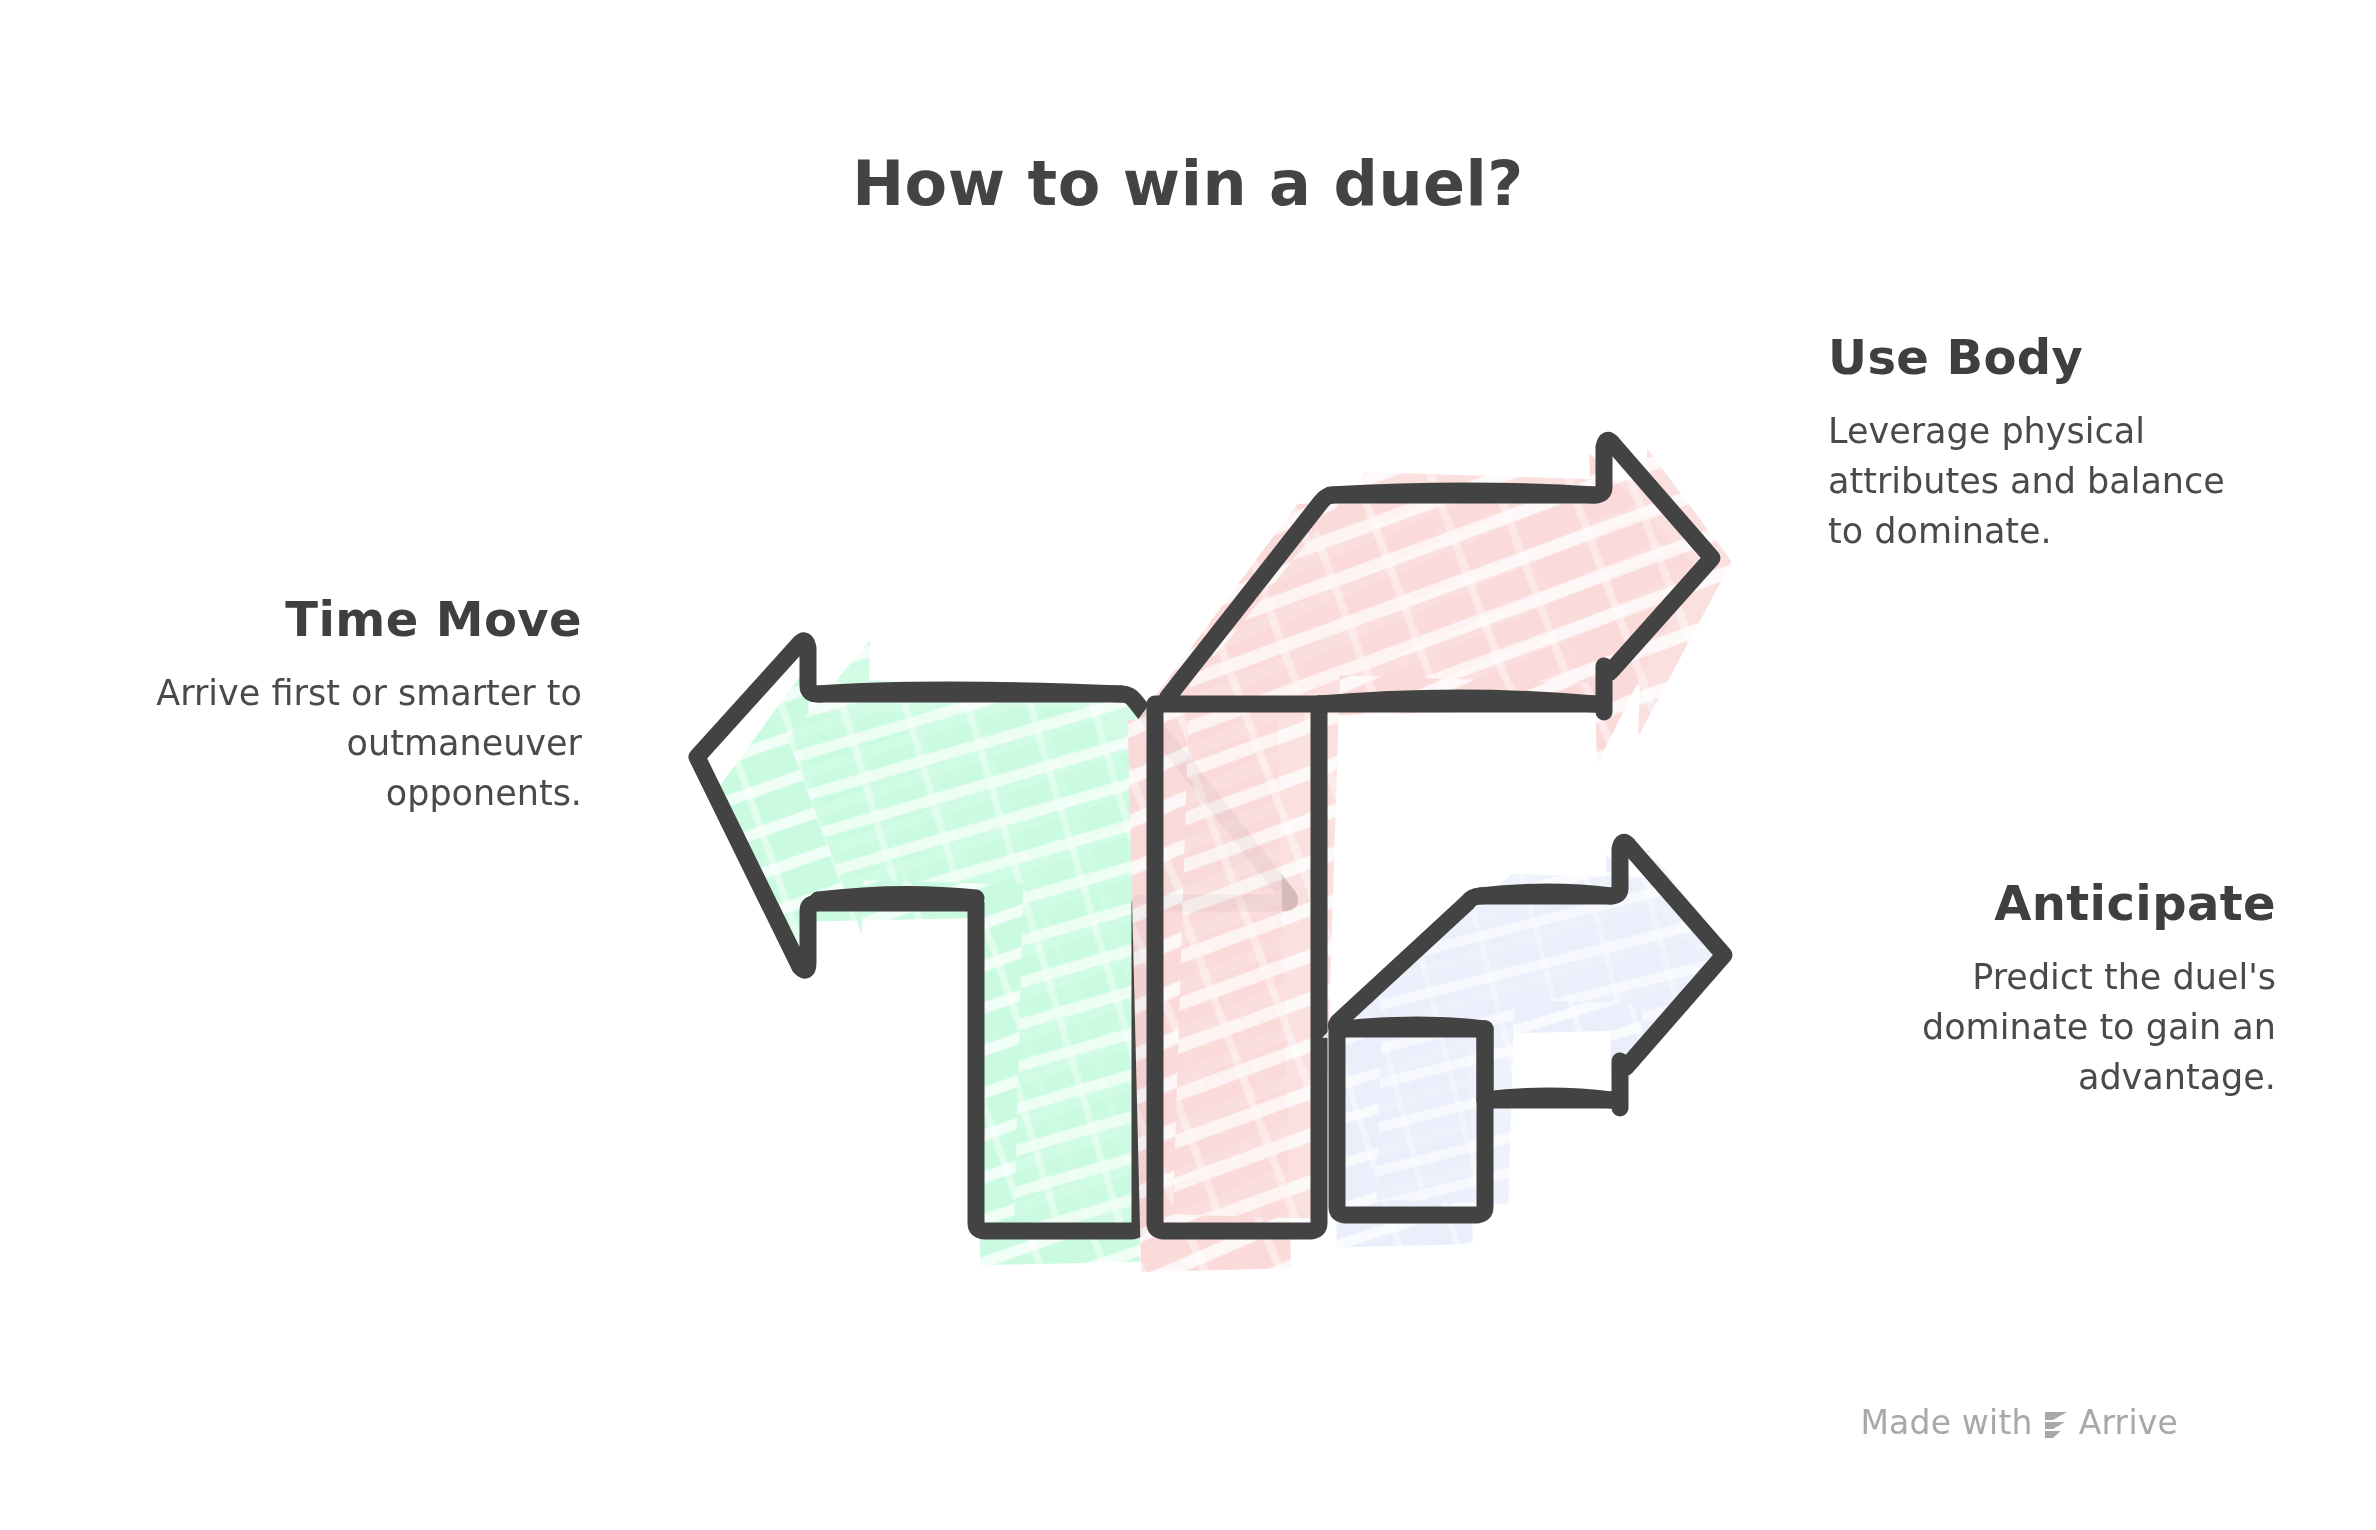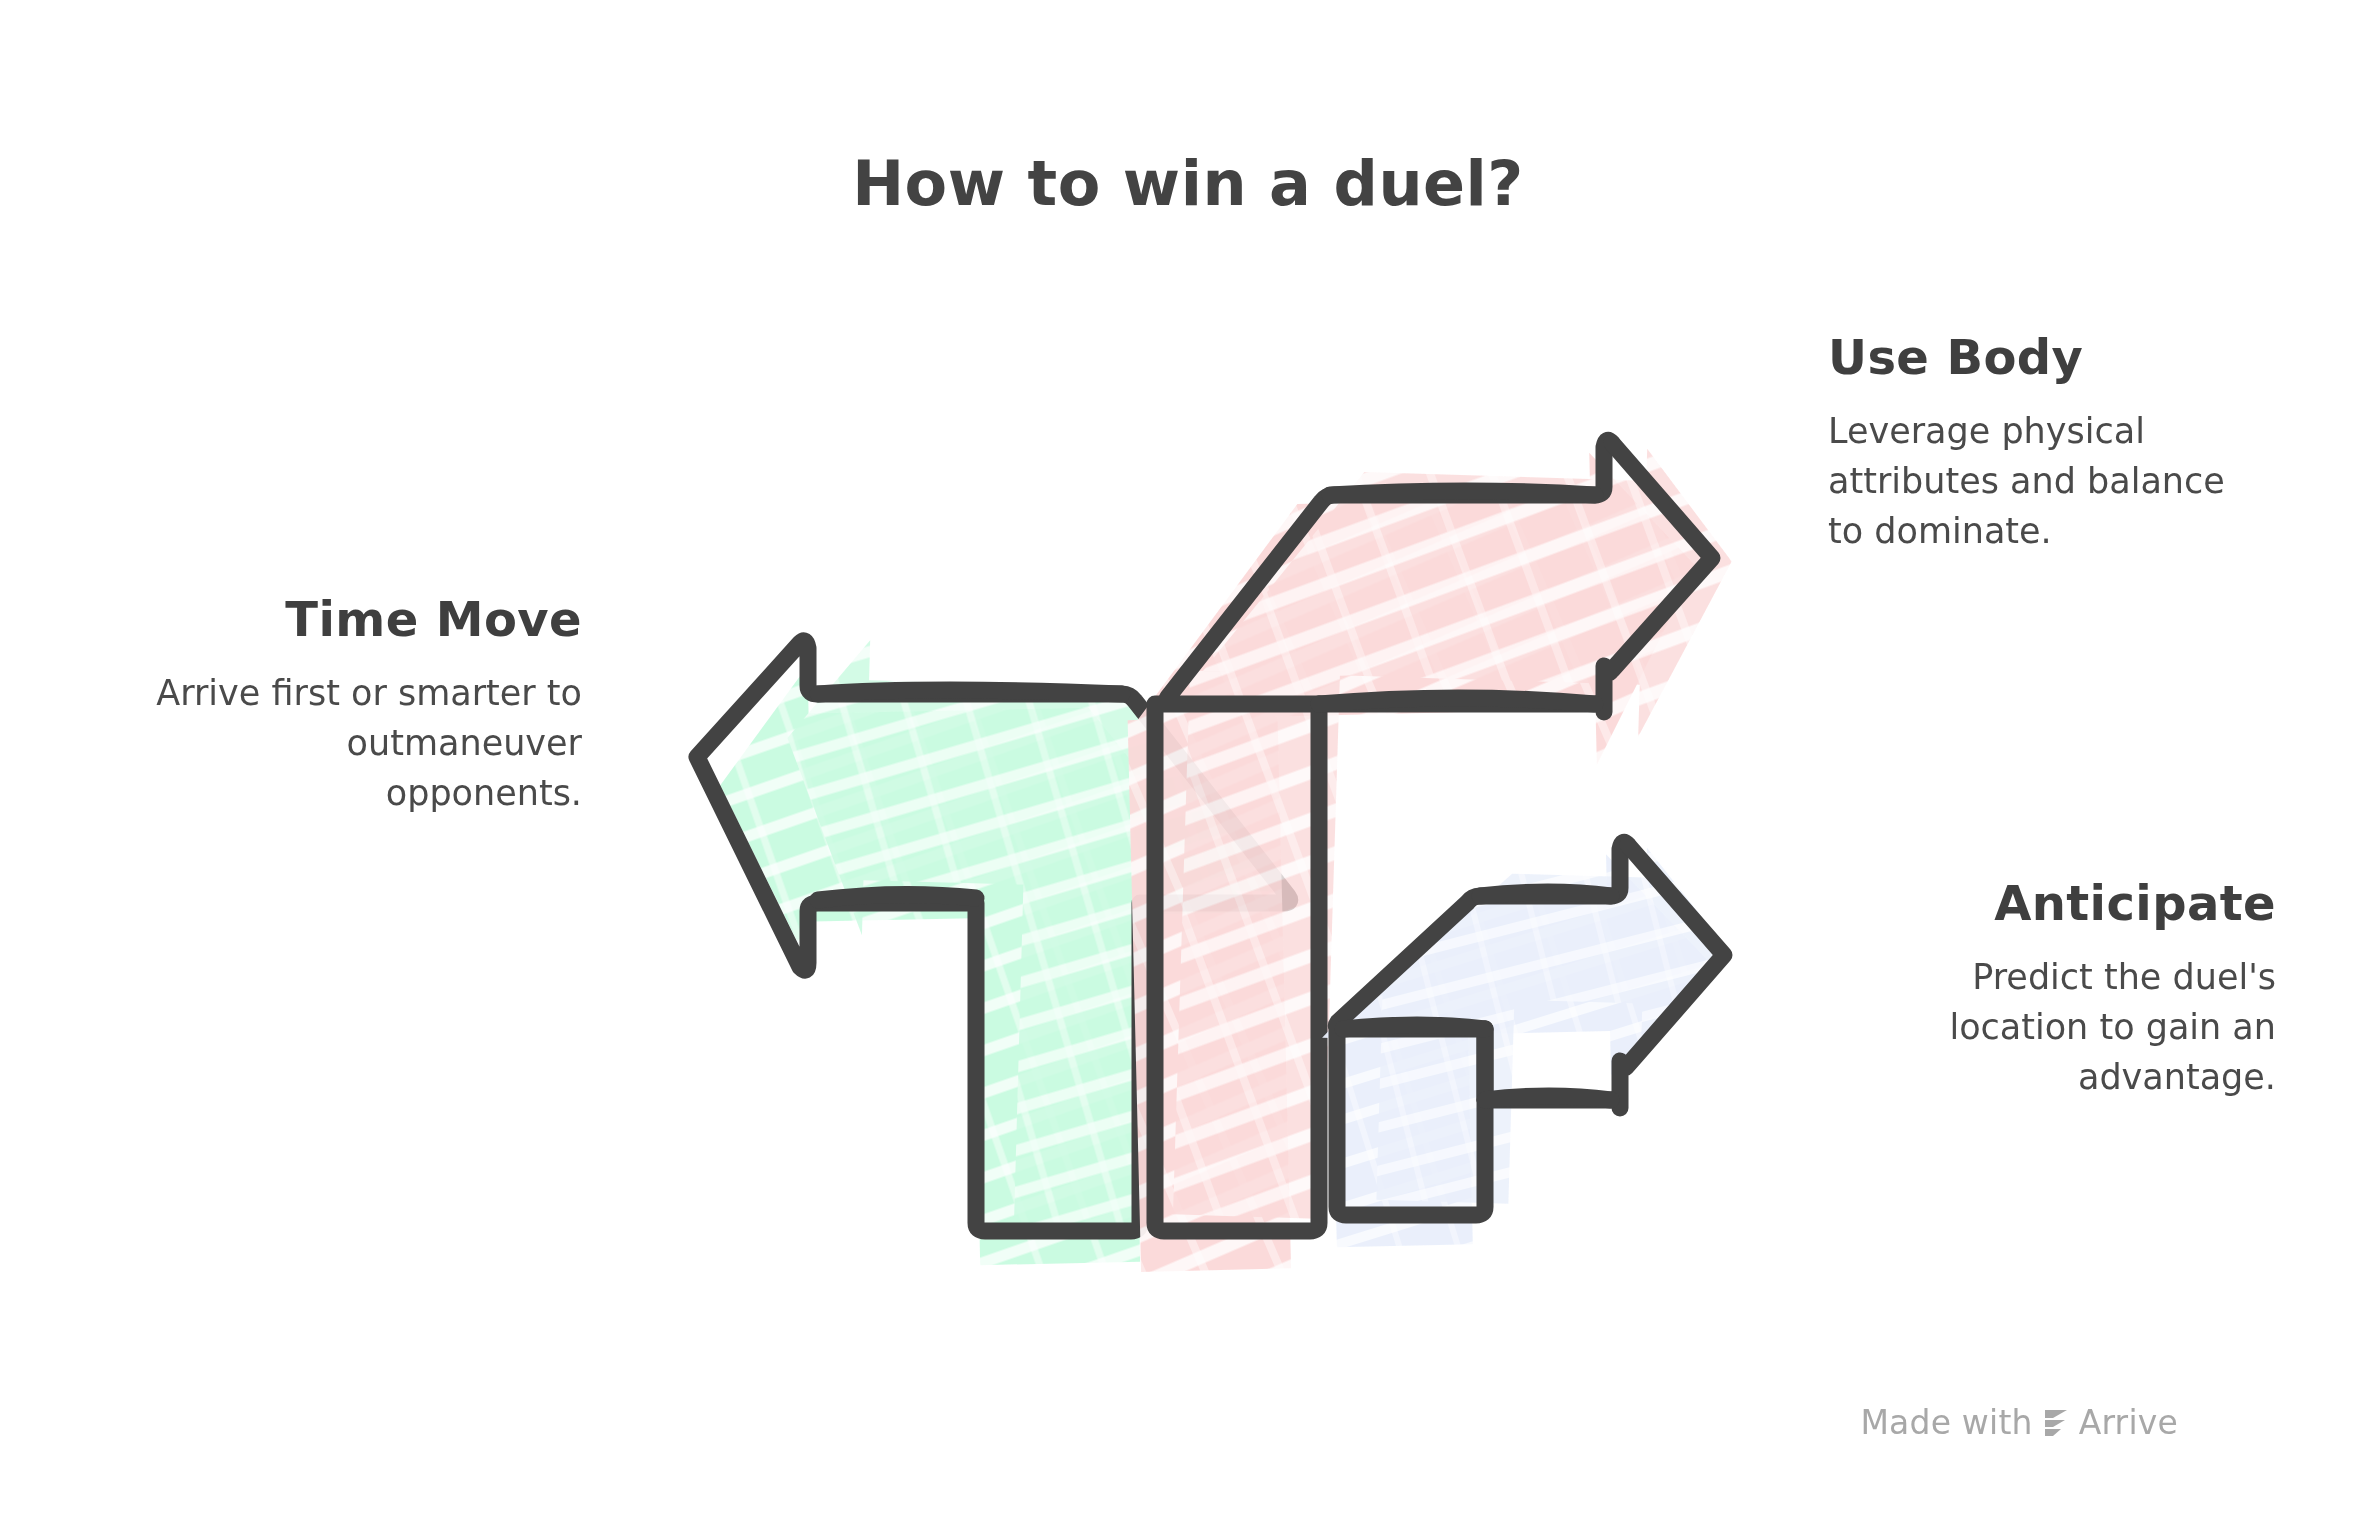--- a/index.html
+++ b/index.html
@@ -87,21 +87,21 @@
     width: 2376px;
     height: 1530px;
   }
 
   
   #watermark {
     position: absolute;
     right: 58px;
     bottom: 88px;
     display: flex;
-    align-items: center;
+    align-items: flex-end;
     gap: 6px;
     color: #a8a8a8;
     font-family: "DejaVu Sans", sans-serif;
     font-size: 33px;
     font-weight: 400;
     letter-spacing: 0.2px;
   }
   #watermark .wm-text { color: #a8a8a8; }
   #watermark .wm-logo { display: inline-block; line-height: 0; }
 </style>
@@ -317,21 +317,21 @@
     <div class="label-body">Leverage physical attributes and balance to dominate.</div>
   </div>
 
   <div class="label-block" id="label-time-move">
     <div class="label-heading">Time Move</div>
     <div class="label-body">Arrive first or smarter to outmaneuver opponents.</div>
   </div>
 
   <div class="label-block" id="label-anticipate">
     <div class="label-heading">Anticipate</div>
-    <div class="label-body">Predict the duel's location to gain an advantage.</div>
+    <div class="label-body">Predict the duel's dominate to gain an advantage.</div>
   </div>
 
   <div id="watermark">
     <span class="wm-text">Made with</span>
     <span class="wm-logo">
       <svg width="34" height="34" viewBox="0 0 34 34" xmlns="http://www.w3.org/2000/svg">
         <g fill="#a8a8a8">
           <path d="M6,4 L28,4 L14,12 L6,12 Z"></path>
           <path d="M6,14 L26,14 L14,21 L6,21 Z"></path>
           <path d="M6,23 L22,23 L14,30 L6,30 Z"></path>

